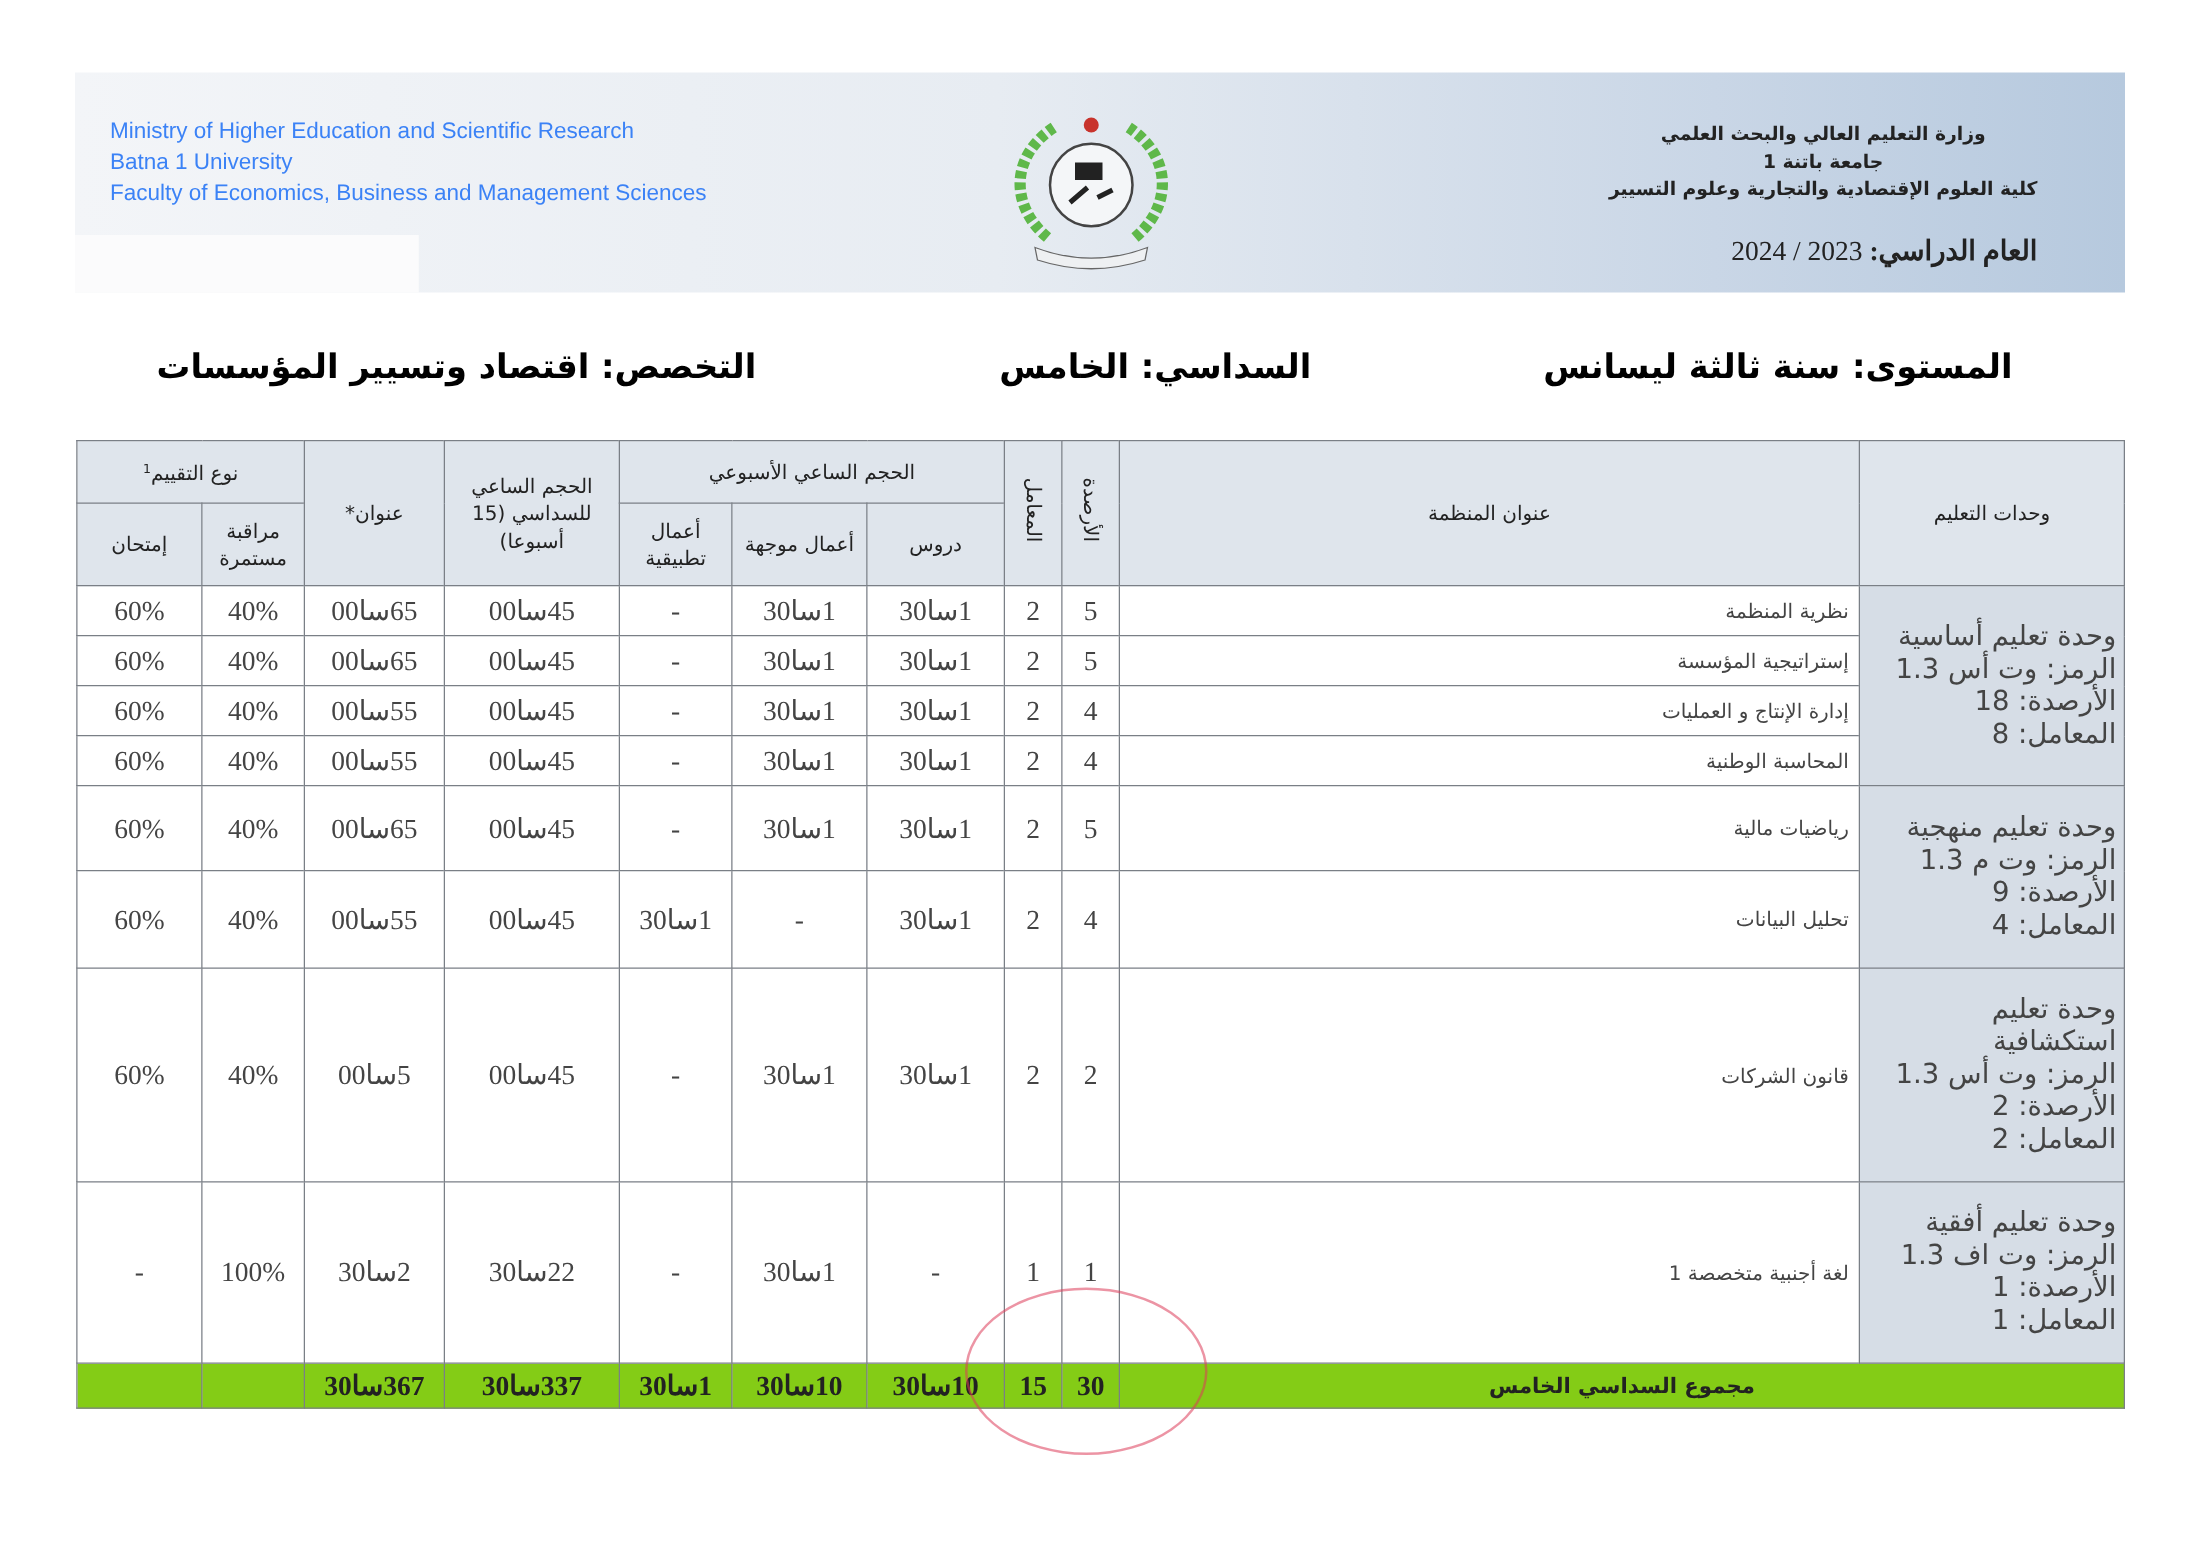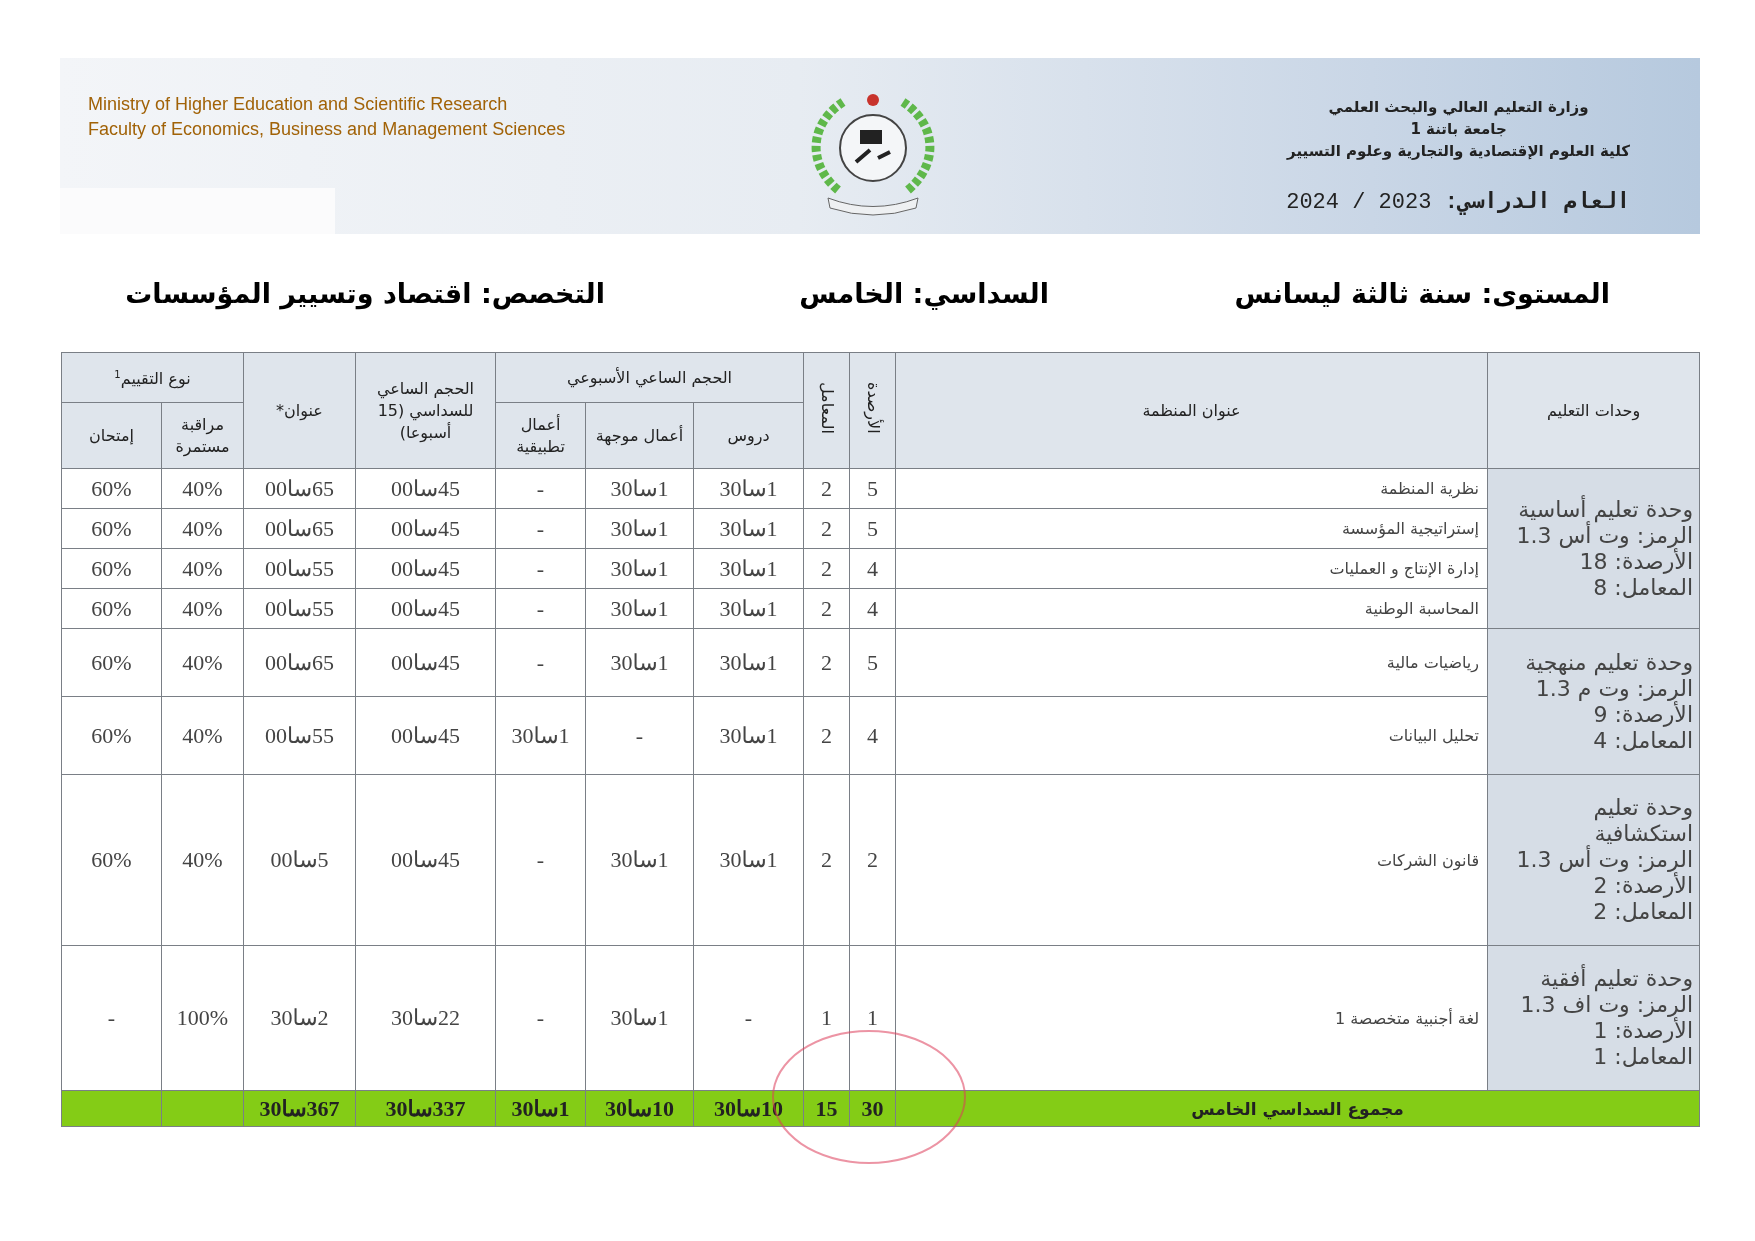--- a/index.html
+++ b/index.html
@@ -1,22 +1,22 @@
 <!DOCTYPE html>
 <html><head>
 <meta charset="utf-8">
 <style>
   html, body { margin:0; padding:0; background:#ffffff; }
   body { width:1755px; height:1241px; position:relative; overflow:hidden; font-family:"Liberation Serif", serif; color:#222; }
   .banner { position:absolute; left:60px; top:58px; width:1640px; height:176px;
     background:linear-gradient(90deg,#f3f5f8 0%,#e7ecf2 45%,#c9d6e6 80%,#b6c9de 100%); }
   .banner-white { position:absolute; left:60px; top:188px; width:275px; height:46px; background:#fbfbfc; }
-  .en-head { position:absolute; left:88px; top:92px; font-family:"Liberation Sans", sans-serif; font-size:18px; line-height:25px; color:#a16207; }
+  .en-head { position:absolute; left:88px; top:92px; font-family:"Liberation Sans", sans-serif; font-size:18px; line-height:25px; color:#3b82f6; }
   .ar-head { position:absolute; right:125px; top:96px; direction:rtl; text-align:center; font-family:"DejaVu Sans", sans-serif; font-weight:bold; font-size:15px; line-height:22px; color:#222; }
-  .year-line { position:absolute; right:125px; top:188px; direction:rtl; font-family:Liberation Mono, monospace; font-size:22px; color:#222; }
+  .year-line { position:absolute; right:125px; top:188px; direction:rtl; font-family:Liberation Serif, serif; font-size:22px; color:#222; }
   .year-line .lbl { font-weight:bold; }
   .logo { position:absolute; left:798px; top:80px; width:150px; height:140px; }
   .meta-line { position:absolute; top:258px; direction:rtl; font-family:"DejaVu Sans", sans-serif; font-weight:bold; font-size:27px; color:#000;margin-top:20px; }
   table.plan { position:absolute; left:61px; top:352px; width:1638px; border-collapse:collapse; direction:rtl; table-layout:fixed; }
   table.plan td, table.plan th { border:1.5px solid #7a7f86; text-align:center; vertical-align:middle; padding:0; font-weight:normal; }
   table.plan th { background:#dfe5ec; font-family:"DejaVu Sans", sans-serif; font-size:16px; color:#222; line-height:22px;margin-top:45px; }
   table.plan td { font-size:22px; color:#444; }
   .unit-cell { background:#d6dde6; font-family:"DejaVu Sans", sans-serif; font-size:17px; line-height:26px; color:#222; text-align:right !important; padding:20px 6px !important; }
   .subject-cell { text-align:right !important; padding-right:8px !important; font-family:"DejaVu Sans", sans-serif; font-size:16px !important; color:#333; }
   .vert { writing-mode:vertical-rl; display:inline-block; font-family:"DejaVu Sans", sans-serif; font-size:16px; }
@@ -26,20 +26,21 @@
   sup { font-size:10px; }
 </style>
 </head>
 <body>
 
 <div class="banner"></div>
 <div class="banner-white"></div>
 
 <div class="en-head">
   <div>Ministry of Higher Education and Scientific Research</div>
+  <div>Batna 1 University</div>
   <div>Faculty of Economics, Business and Management Sciences</div>
 </div>
 
 <div class="logo">
   <svg width="150" height="140" viewBox="0 0 150 140">
     <path d="M40 110 C10 85 10 45 45 22" fill="none" stroke="#5fb84a" stroke-width="9" stroke-dasharray="6 3"></path>
     <path d="M110 110 C140 85 140 45 105 22" fill="none" stroke="#5fb84a" stroke-width="9" stroke-dasharray="6 3"></path>
     <circle cx="75" cy="68" r="33" fill="#f4f6f8" stroke="#444" stroke-width="2"></circle>
     <rect x="62" y="50" width="22" height="14" fill="#222"></rect>
     <path d="M58 82 L72 70 M80 78 L92 72" stroke="#222" stroke-width="4"></path>

